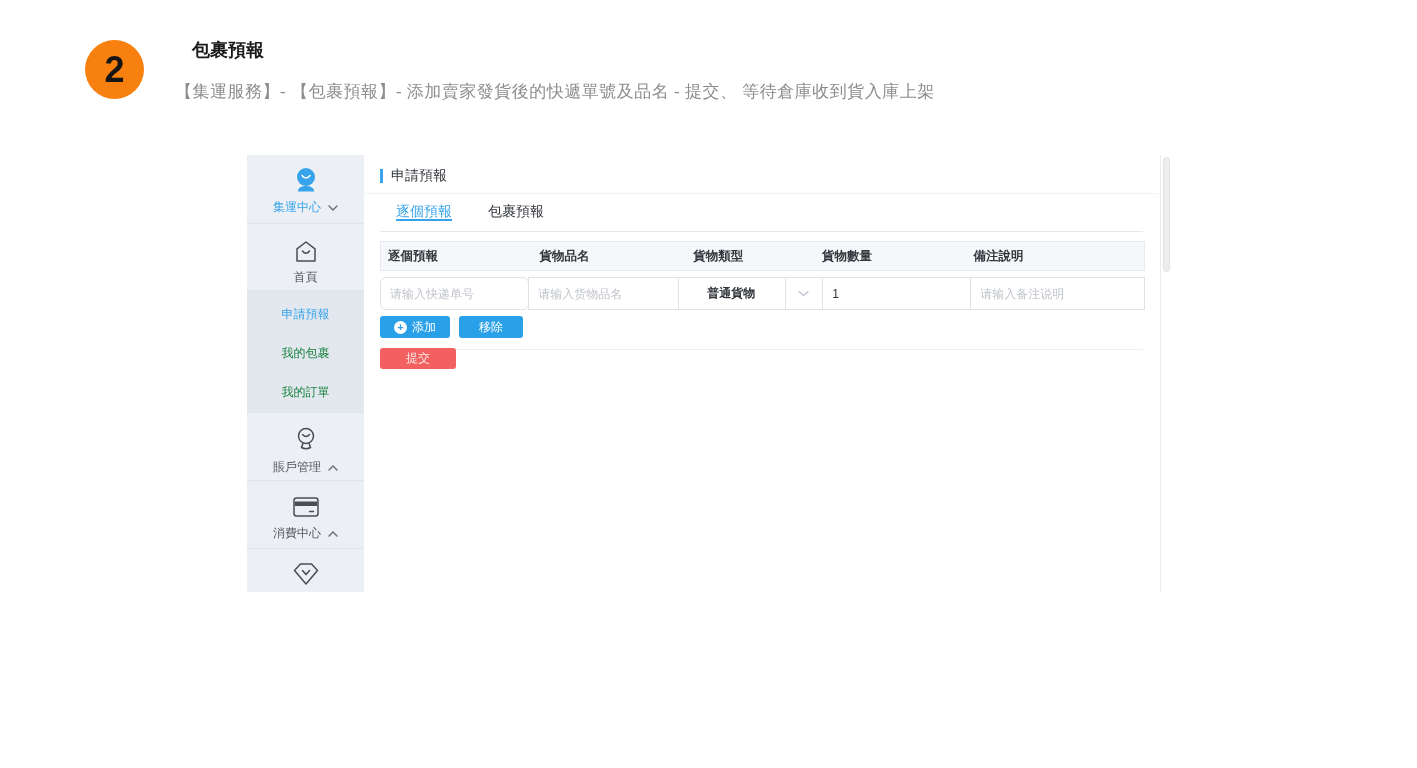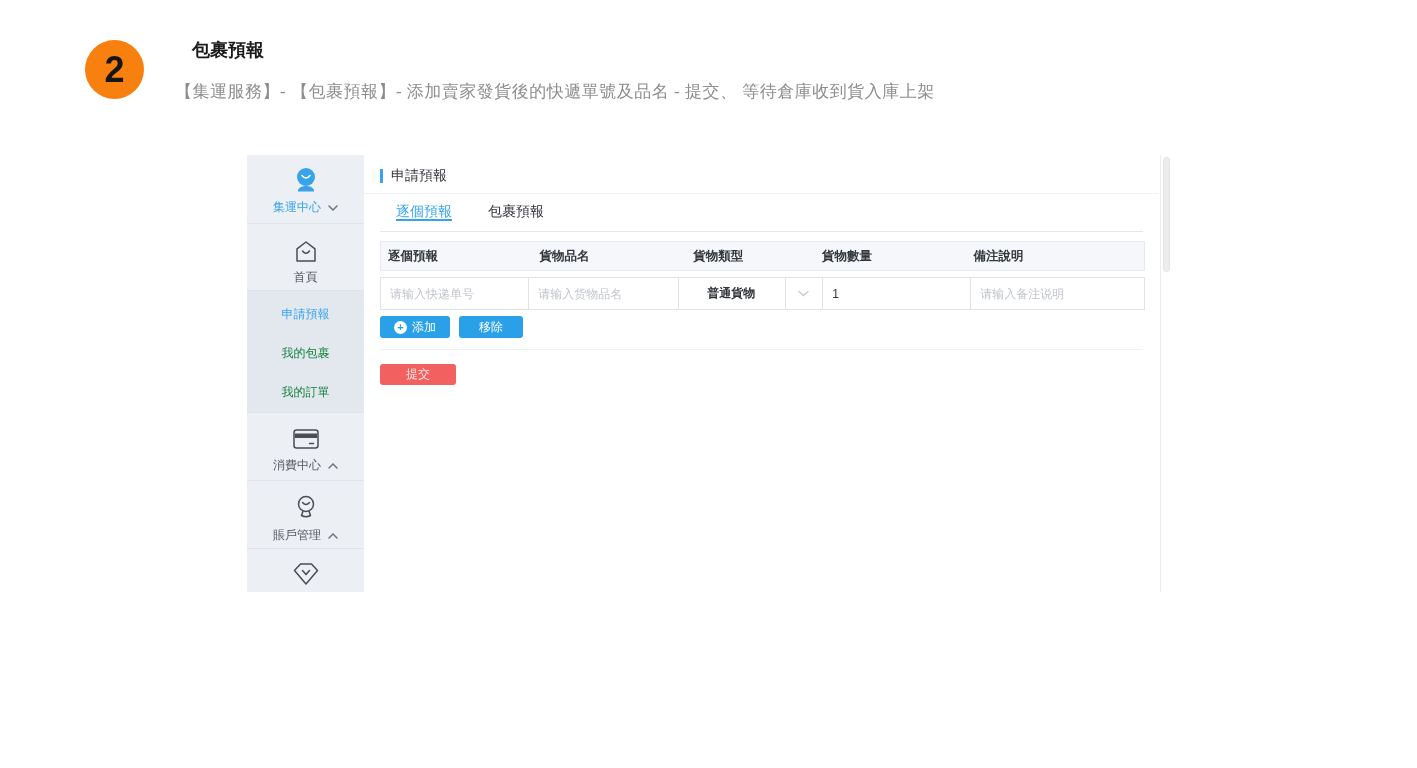--- a/index.html
+++ b/index.html
@@ -56,34 +56,34 @@
   .th { font-size: 12.5px; color: #32373c; font-weight: bold; padding-left: 7px; }
   .th-1 { width: 152px; } .th-2 { width: 154px; } .th-3 { width: 129px; } .th-4 { width: 152px; } .th-5 { width: 178px; }
 
   .table-row { position: absolute; left: 16px; top: 122px; width: 765px; height: 33px; display: flex; }
   .cell { height: 33px; border: 1px solid #dfe3e9; margin-left: -1px; background: #fff;
     display: flex; align-items: center; }
   .cell:first-child { margin-left: 0; }
   .cell input { border: none; outline: none; width: 100%; height: 100%; padding: 0 9px;
     font-size: 12px; color: #303339; font-family: inherit; background: transparent; }
   .cell input::placeholder { color: #c0c4cc; }
-  .c-tracking { width: 152px; } .c-product { width: 154px; }
+  .c-tracking { width: 152px; border-radius: 6px; } .c-product { width: 154px; }
   .c-type { width: 109px; font-size: 12px; font-weight: bold; color: #303339; padding-left: 28px; cursor: pointer; }
   .c-caret { width: 39px; justify-content: center; cursor: pointer; }
   .c-qty { width: 152px; } .c-remark { width: 178px; }
 
   
   .btn-row { position: absolute; left: 16px; top: 161px; display: flex; gap: 9px; }
   .btn-blue { min-width: 64px; height: 22px; background: #2aa0e8; color: #ffffff; font-size: 12px;
     border: none; border-radius: 3px; display: inline-flex; align-items: center; justify-content: center;
     gap: 5px; padding: 0 14px; cursor: pointer; font-family: inherit; }
   .plus-circle { width: 13px; height: 13px; background: #ffffff; border-radius: 50%; color: #2aa0e8;
     font-size: 11px; font-weight: bold; line-height: 12px; text-align: center; display: inline-block; }
   .mid-divider { position: absolute; left: 16px; top: 194px; width: 763px; height: 1px; background: #eef0f3; }
-  .btn-submit { position: absolute; left: 16px; top: 209px; width: 76px; height: 21px;
+  .btn-submit { position: absolute; left: 16px; top: 193px; width: 76px; height: 21px;
     background: #f26060; color: #fde9e9; font-size: 12px; border: none; border-radius: 3px; cursor: pointer;
     font-family: inherit; }
 
   
   .scroll-track { position: absolute; left: 913px; top: 0; width: 10px; height: 437px;
     border-left: 1px solid #e9edf2; background: #ffffff; }
   .scroll-thumb { position: absolute; left: 1.5px; top: 2px; width: 7px; height: 115px;
     background: #ededed; border: 1px solid #e2e2e2; border-radius: 4px; }
 
   svg { display: block; }
@@ -130,48 +130,48 @@
         </span>
         <span class="side-label">首頁</span>
       </div>
 
       <div class="submenu">
         <div class="submenu-item active">申請預報</div>
         <div class="submenu-item">我的包裹</div>
         <div class="submenu-item">我的訂單</div>
       </div>
 
+      <div class="side-section side-account">
+        <span>
+          <svg width="26" height="26" viewBox="0 0 26 26" fill="none" stroke="#4a4d53" stroke-width="1.5" stroke-linecap="round" stroke-linejoin="round">
+            <circle cx="13" cy="9" r="7.5"></circle>
+            <path d="M9.5 7.5 Q13 11.5 16.5 7.5"></path>
+            <path d="M10 16.2 L8.5 20.5 Q13 23 17.5 20.5 L16 16.2"></path>
+          </svg>
+        </span>
+        <span class="side-label">
+          <span>賬戶管理</span>
+          <span class="side-chevron">
+            <svg width="10" height="6" viewBox="0 0 10 6" fill="none" stroke="#6a6e75" stroke-width="1.4" stroke-linecap="round">
+                <path d="M1 5 L5 1 L9 5"></path>
+              </svg>
+          </span>
+        </span>
+      </div>
+
       <div class="side-section side-consume">
         <span>
           <svg width="28" height="24" viewBox="0 0 28 24" fill="none">
             <rect x="2" y="3" width="24" height="18" rx="2.5" stroke="#4a4d53" stroke-width="1.5"></rect>
             <rect x="2.8" y="6.5" width="22.4" height="4.5" fill="#4a4d53"></rect>
             <path d="M17.5 16.5 H21.5" stroke="#4a4d53" stroke-width="1.5" stroke-linecap="round"></path>
           </svg>
         </span>
         <span class="side-label">
           <span>消費中心</span>
-          <span class="side-chevron">
-            <svg width="10" height="6" viewBox="0 0 10 6" fill="none" stroke="#6a6e75" stroke-width="1.4" stroke-linecap="round">
-                <path d="M1 5 L5 1 L9 5"></path>
-              </svg>
-          </span>
-        </span>
-      </div>
-
-      <div class="side-section side-account">
-        <span>
-          <svg width="26" height="26" viewBox="0 0 26 26" fill="none" stroke="#4a4d53" stroke-width="1.5" stroke-linecap="round" stroke-linejoin="round">
-            <circle cx="13" cy="9" r="7.5"></circle>
-            <path d="M9.5 7.5 Q13 11.5 16.5 7.5"></path>
-            <path d="M10 16.2 L8.5 20.5 Q13 23 17.5 20.5 L16 16.2"></path>
-          </svg>
-        </span>
-        <span class="side-label">
-          <span>賬戶管理</span>
           <span class="side-chevron">
             <svg width="10" height="6" viewBox="0 0 10 6" fill="none" stroke="#6a6e75" stroke-width="1.4" stroke-linecap="round">
                 <path d="M1 5 L5 1 L9 5"></path>
               </svg>
           </span>
         </span>
       </div>
 
       <div class="side-section side-vip">
         <span>

